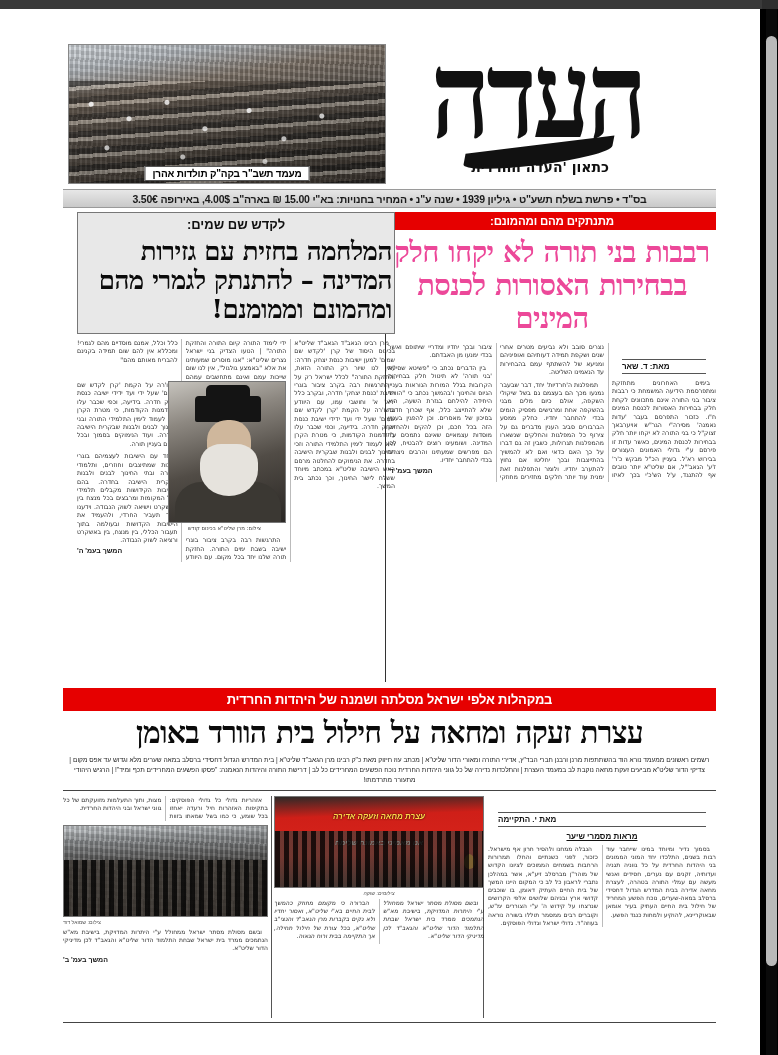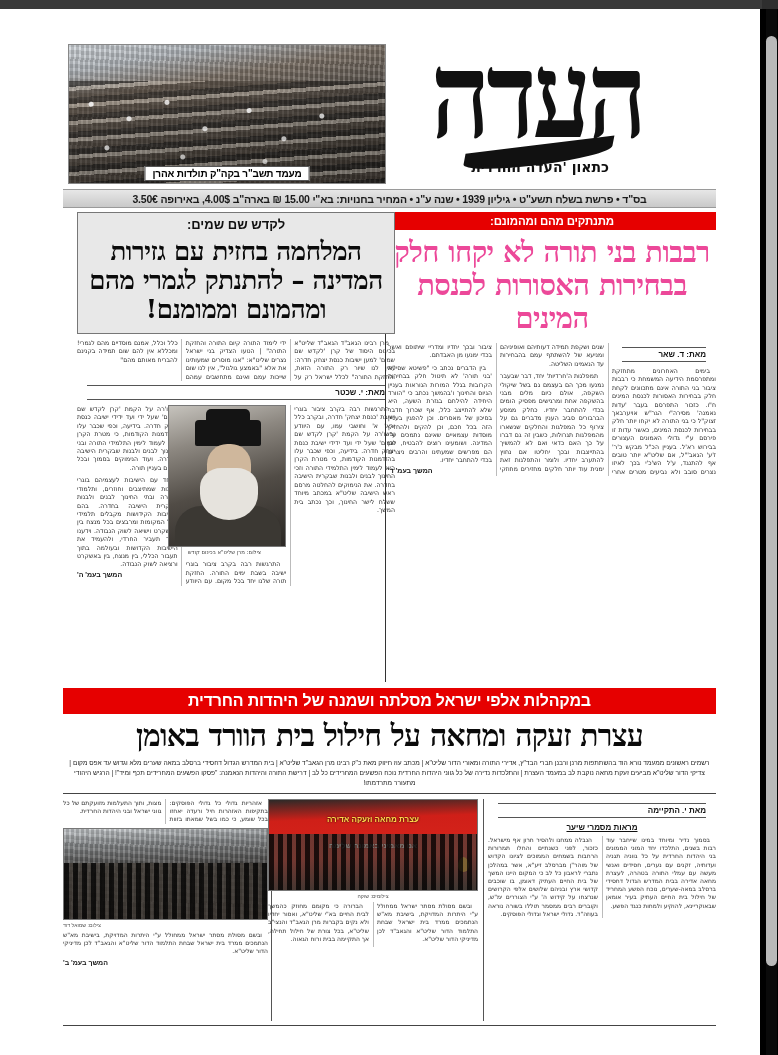--- a/index.html
+++ b/index.html
@@ -141,21 +141,21 @@
     direction: rtl; padding: 4px 0 2px;
   }
   .kicker-red {
     background: #e60000; color: #fff;
     text-align: center; font-size: 11.5px; font-weight: bold;
     direction: rtl; padding: 3px 0 3px; letter-spacing: -0.2px;
   }
   .headline-left {
     font-family: "DejaVu Serif", serif;
     font-size: 26px; font-weight: bold; line-height: 29px;
-    text-align: center; direction: rtl; color: #0a0a0a;
+    text-align: right; direction: rtl; color: #0a0a0a;
     padding: 3px 2px 6px; letter-spacing: -0.5px;
   }
   .headline-right {
     font-family: "DejaVu Serif", serif;
     font-size: 29px; font-weight: bold; line-height: 33px;
     text-align: center; direction: rtl; color: #ec4899;
     padding: 6px 2px 8px; letter-spacing: -0.6px;
   }
   .box-left-head {
     border: 1px solid #777; background: #e8e8e8; padding-bottom: 3px;
@@ -163,23 +163,23 @@
 
   
   .cols3 { column-count: 3; column-gap: 8px; column-rule: 1px solid #bbb; direction: rtl; }
   .cols2 { column-count: 2; column-gap: 8px; column-rule: 1px solid #bbb; direction: rtl; }
   .bodytxt {
     font-size: 6.2px; line-height: 8.4px; text-align: justify;
     color: #2a2a2a; direction: rtl; font-family: "DejaVu Sans", sans-serif;
   }
   .bodytxt p { margin-bottom: 4px; text-indent: 6px; }
   .byline {
-    text-align: right; font-size: 8px; font-weight: bold; color: #111;
+    text-align: left; font-size: 8px; font-weight: bold; color: #111;
     direction: rtl; border-top: 1px solid #555; border-bottom: 1px solid #555;
-    padding: 2px 0; margin: 4px 10px 5px;
+    padding: 2px 0; margin: 16px 10px 5px;
   }
   .subhead-small {
     text-align: center; font-size: 8px; font-weight: bold; color: #111;
     direction: rtl; margin: 2px 0 4px; text-decoration: underline;
   }
   .cont-note {
     font-size: 7px; font-weight: bold; text-align: left;
     direction: rtl; color: #111; margin-top: 2px;
   }
 
@@ -211,39 +211,39 @@
   }
   .pcaption {
     font-size: 5.4px; text-align: left; color: #444; direction: rtl;
     padding: 0 2px 4px;
   }
 
   
   .bottomzone { position: relative; margin-top: 6px; }
   .redbar-bottom {
     background: #e60000; color: #fff;
-    text-align: center; font-size: 16px; font-weight: bold;
+    text-align: center; font-size: 13px; font-weight: bold;
     direction: rtl; padding: 4px 0; letter-spacing: -0.2px;
   }
   .headline-bottom {
     font-family: "DejaVu Serif", serif;
     font-size: 30px; font-weight: bold; line-height: 34px;
     text-align: center; direction: rtl; color: #0a0a0a;
     padding: 5px 0 4px; letter-spacing: -0.8px;
   }
   .subdeck {
     font-size: 6.6px; line-height: 10px; text-align: center;
     direction: rtl; color: #222; padding: 1px 4px 5px;
     border-bottom: 1px solid #444;
   }
   .bottom-grid {
     position: relative; margin-top: 5px; height: 222px;
   }
   .bg-right { position: absolute; top: 0; right: 0; width: 228px; height: 222px; }
-  .bg-mid   { position: absolute; top: 0; right: 238px; width: 210px; height: 222px; }
+  .bg-mid   { position: absolute; top: 0; right: 232px; width: 210px; height: 222px; font-style: italic; }
   .bg-left  { position: absolute; top: 0; left: 0; width: 205px; height: 222px; }
   .vdiv2 { position: absolute; top: 0; width: 1px; height: 222px; background: #555; }
 
   .photo-rally {
     width: 100%; height: 92px; border: 1px solid #777; position: relative;
     overflow: hidden; margin-bottom: 2px;
   }
   .rally-a { background: linear-gradient(178deg,#cfd3d6 0%,#8c8f91 16%,#3f3d3b 46%,#211f1e 100%); }
   .rally-b { background: linear-gradient(178deg,#2c2a28 0%,#cf1f18 22%,#d8241b 62%,#251f1d 100%); }
   .rally-crowd {
@@ -333,21 +333,20 @@
             <div class="kicker-plain">לקדש שם שמים:</div>
             <div class="headline-left">המלחמה בחזית עם גזירות המדינה – להתנתק לגמרי מהם ומהמונם וממומנם!</div>
           </div>
 
           <div class="cols3" style="margin-top:5px;">
             <div class="bodytxt">
               <p>מרן רבינו הגאב"ד הגאב"ד שליט"א בכינוס היסוד של קרן 'לקדש שם שמים' למען ישיבות כנסת יצחק חדרה: "אין לנו שיור רק התורה הזאת, והחזקת התורה" לכלל ישראל רק על ידי לימוד התורה קיום התורה והחזקת התורה" | הטעו הצדיק בני ישראל נצרים שליט"א: "אנו מוסרים שמעותינו את אלא "באמצע גולגול", אין לנו שום שייכות עמם ואינם מתחשבים עמהם כלל וכלל, אמנם מוסדיים מהם לגמרי! ומכללא אין להם שום תמידה בקנינם להבריח מאותם מהם"</p>
             </div>
           </div>
 
-          <div class="byline" style="margin-top:4px;">מאת: י. שכטר</div>
 
           <div class="cols3">
             <div class="bodytxt">
               <p>התרגשות רבה בקרב ציבור בוגרי ישיבת 'כנסת יצחק' חדרה, ובקרב כלל ירא' א' וחושבי עמו, עם היוודע ובשו'רה על הקמת 'קרן לקדש שם שמים' שעל ידי ועד ידידי ישיבת כנסת יצחק חדרה. בידיעה, וכפי שכבר עלו בהזדמנות הקודמות, כי מטרת הקרן היא לעמוד לימין התלמידי התורה וזכי החינוך לבנים ולבנות שבקרית הישיבה בחדרה. את הנימוקים להחלטה מרסם ראש הישיבה שליט"א במכתב מיוחד ששלח לישר החינוך, וכך נכתב בית המשך.</p>
               <div class="portrait">
                 <div class="coat"></div>
                 <div class="hat"></div>
                 <div class="face"></div>
                 <div class="beard"></div>
               </div>

